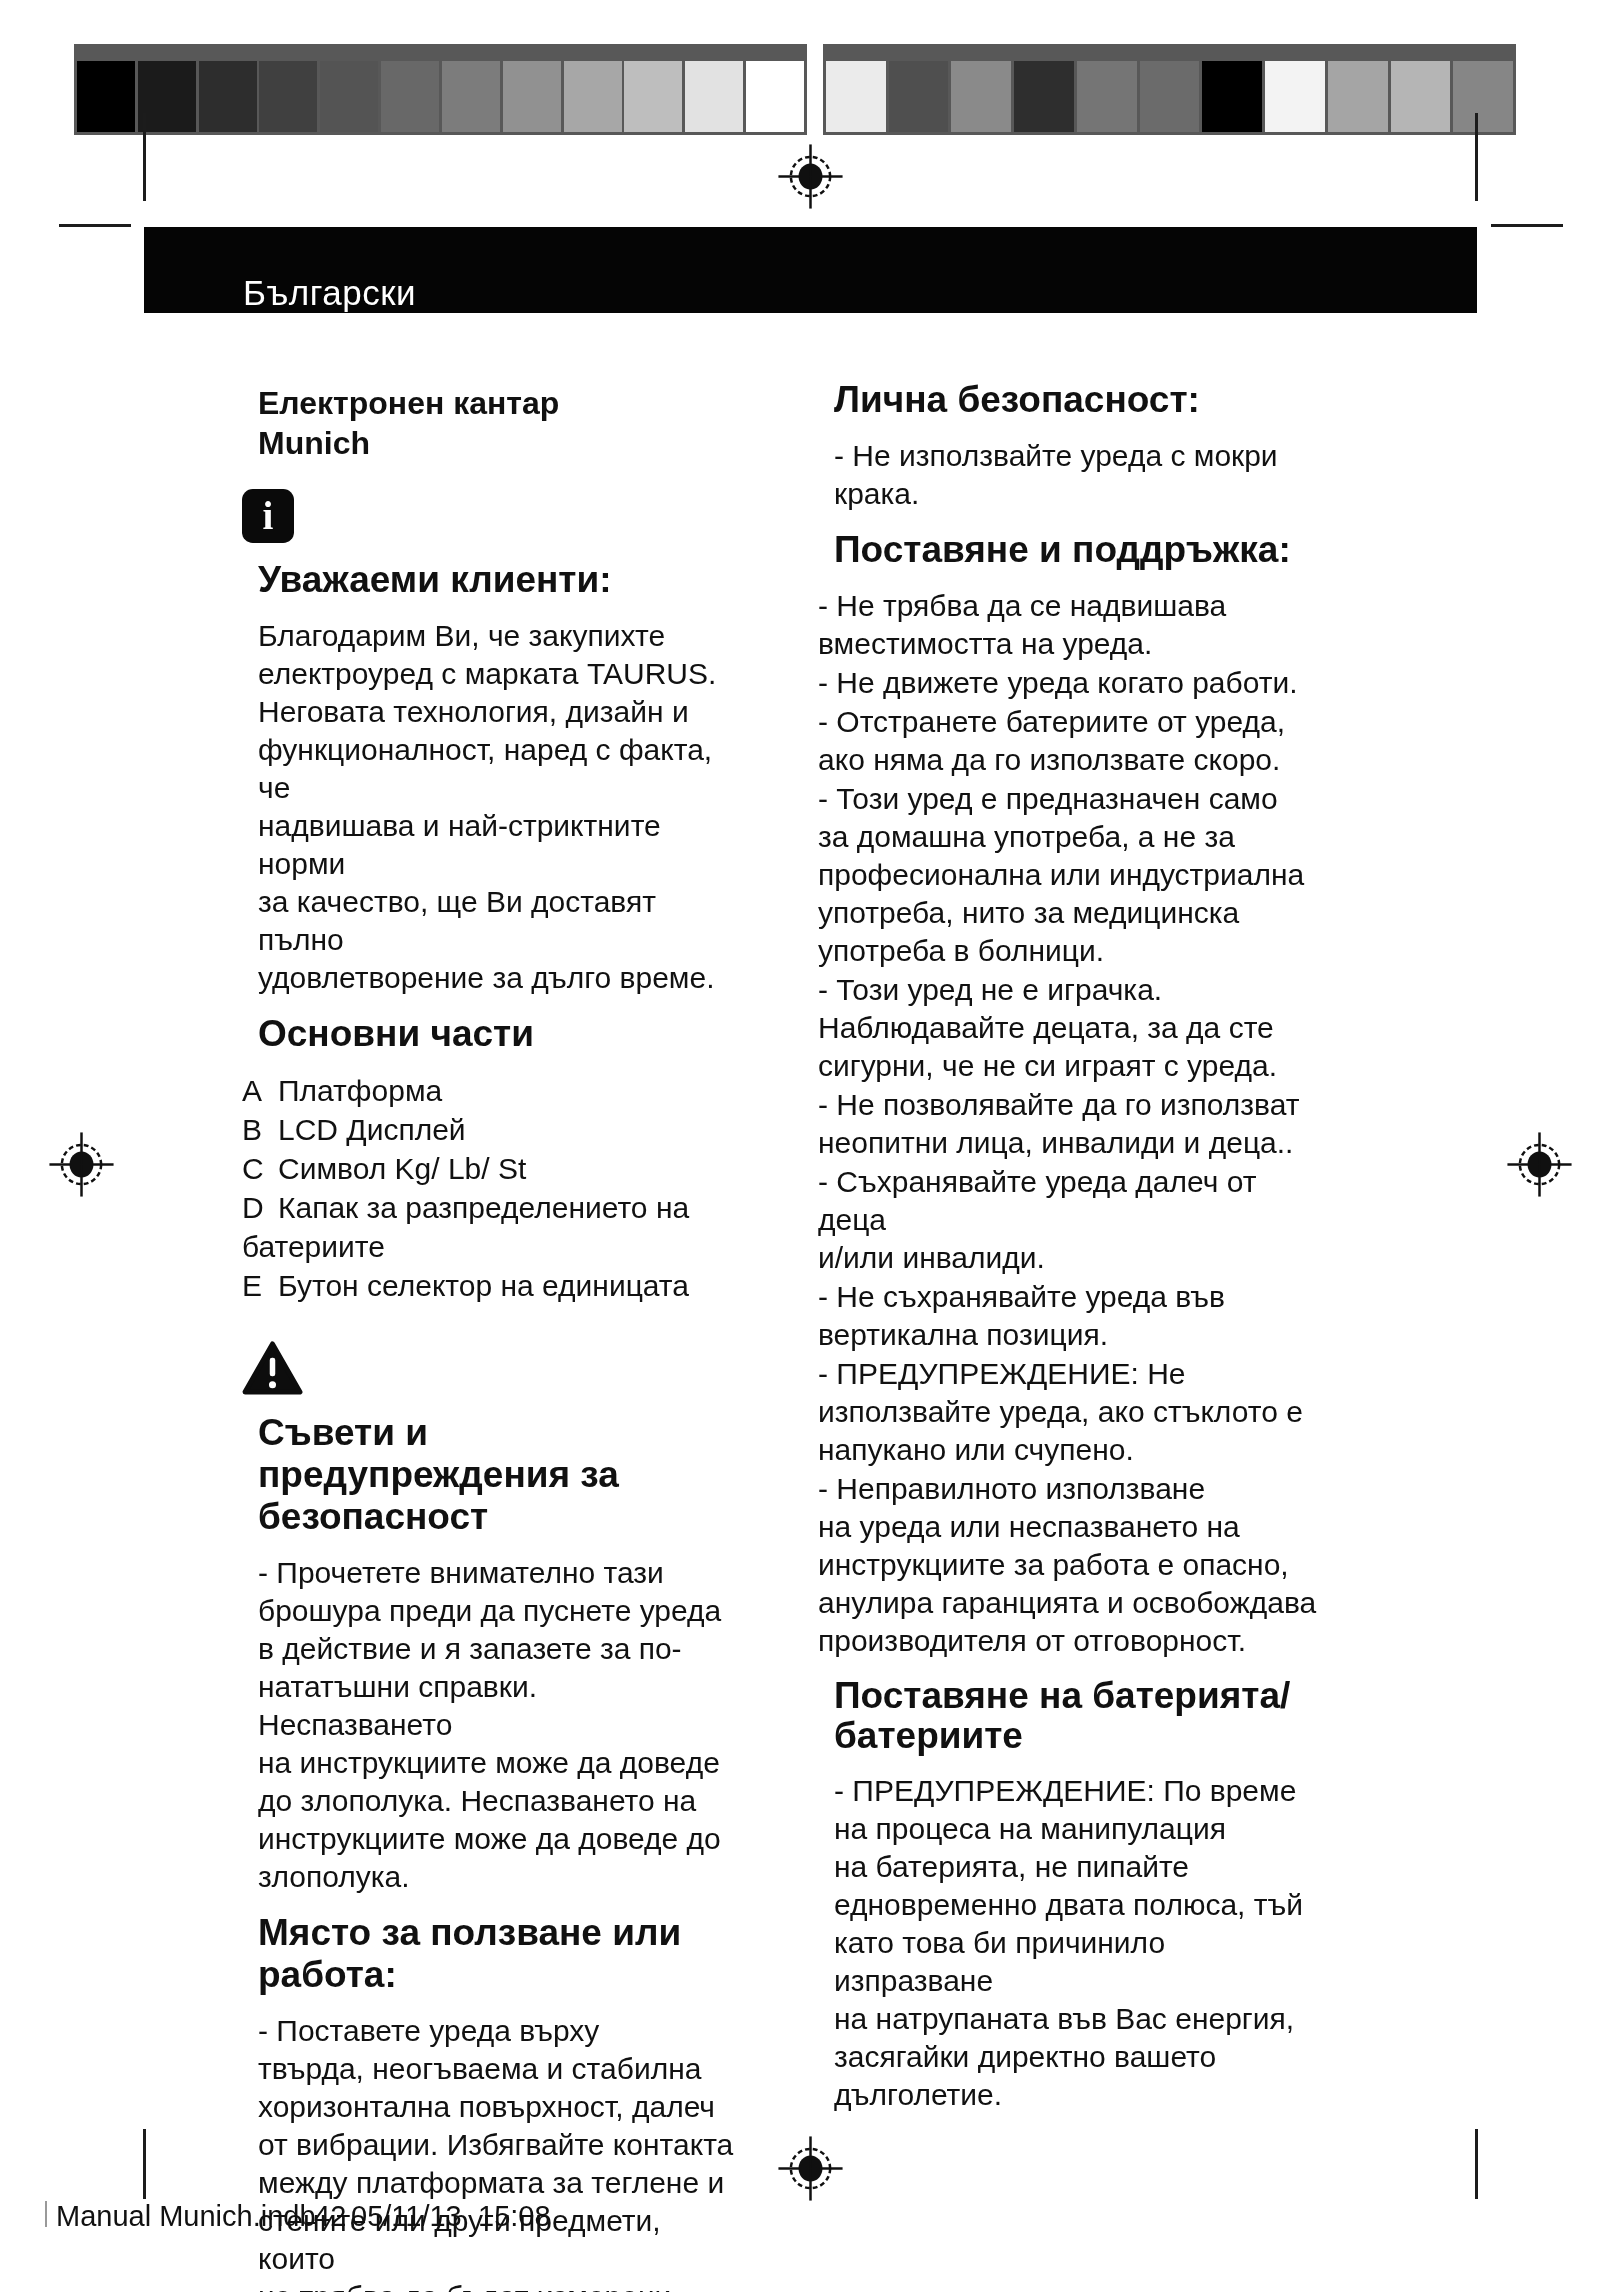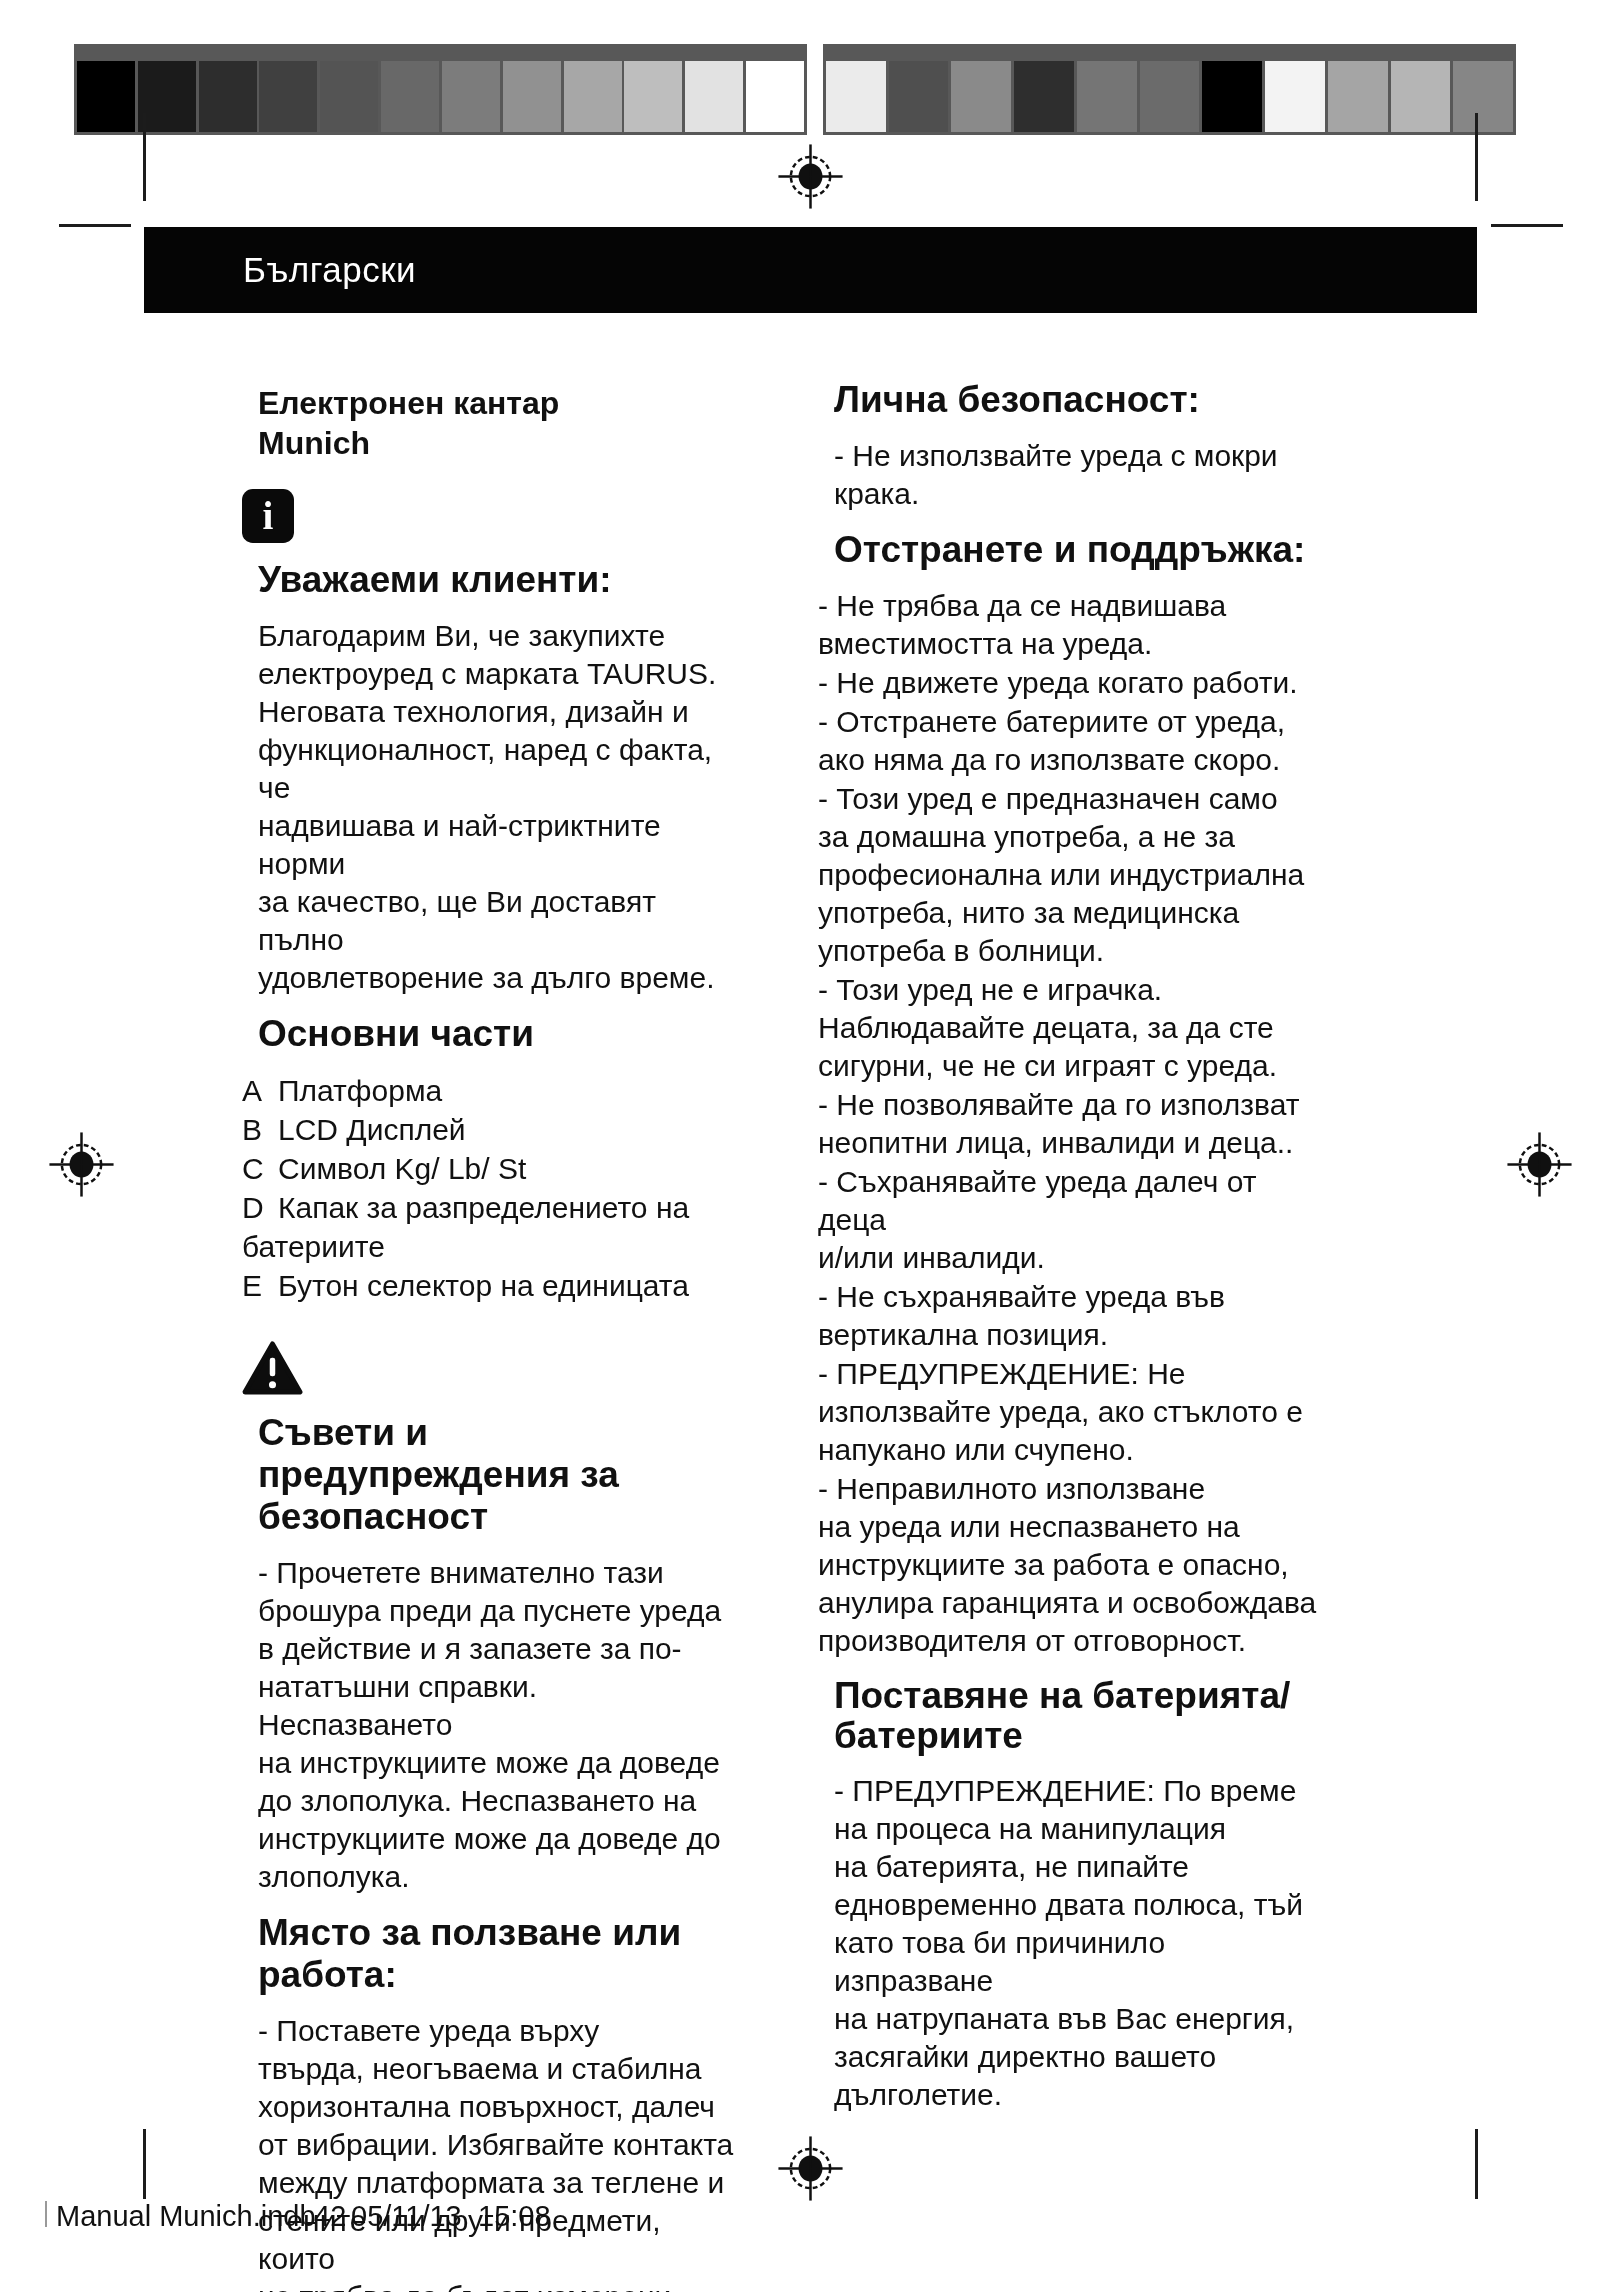--- a/index.html
+++ b/index.html
@@ -23,21 +23,21 @@
   #vmark-br{left:1475px;top:2129px;height:70px}
   #hmark-l{left:59px;top:224px;width:72px}
   #hmark-r{left:1491px;top:224px;width:72px}
   .xh{position:absolute;width:67px;height:67px}
   #xh-top{left:777px;top:143px}
   #xh-left{left:48px;top:1131px}
   #xh-right{left:1506px;top:1131px}
   #xh-bottom{left:777px;top:2135px}
   
   .header-bar{position:absolute;left:144px;top:227px;width:1333px;height:86px;
-              background:#050505;color:#fff;display:flex;align-items:center}
+              background:#050505;color:#fff;display:flex;align-items:flex-end}
   .header-title{font-size:35px;padding-left:99px;letter-spacing:0.5px}
   
   .col{position:absolute;width:512px;font-size:30px;line-height:38px}
   .col-left{left:242px;top:367px}
   .col-right{left:818px;top:363px;line-height:38px}
   .t{white-space:pre-line}
   .col p{margin:16px}
   .h{font-weight:700;font-size:37px;line-height:42px;margin:0}
   .product-title{font-weight:700;font-size:32px;line-height:40px;margin:0}
   .greeting-heading{margin-top:15.7px}
@@ -185,21 +185,21 @@
 между платформата за теглене и
 стените или други предмети, които
 не трябва да бъдат измерени.</p>
 </div>
 
 <div class="col col-right">
   <p class="h">Лична безопасност:</p>
   <p class="personal-text t">- Не използвайте уреда с мокри
 крака.</p>
 
-  <p class="h usage-heading">Отстранете и поддръжка:</p>
+  <p class="h usage-heading">Поставяне и поддръжка:</p>
   <div>
     <p class="bullet t">- Не трябва да се надвишава
 вместимостта на уреда.</p>
     <p class="bullet t">- Не движете уреда когато работи.</p>
     <p class="bullet t">- Отстранете батериите от уреда,
 ако няма да го използвате скоро.</p>
     <p class="bullet t">- Този уред е предназначен само
 за домашна употреба, а не за
 професионална или индустриална
 употреба, нито за медицинска

